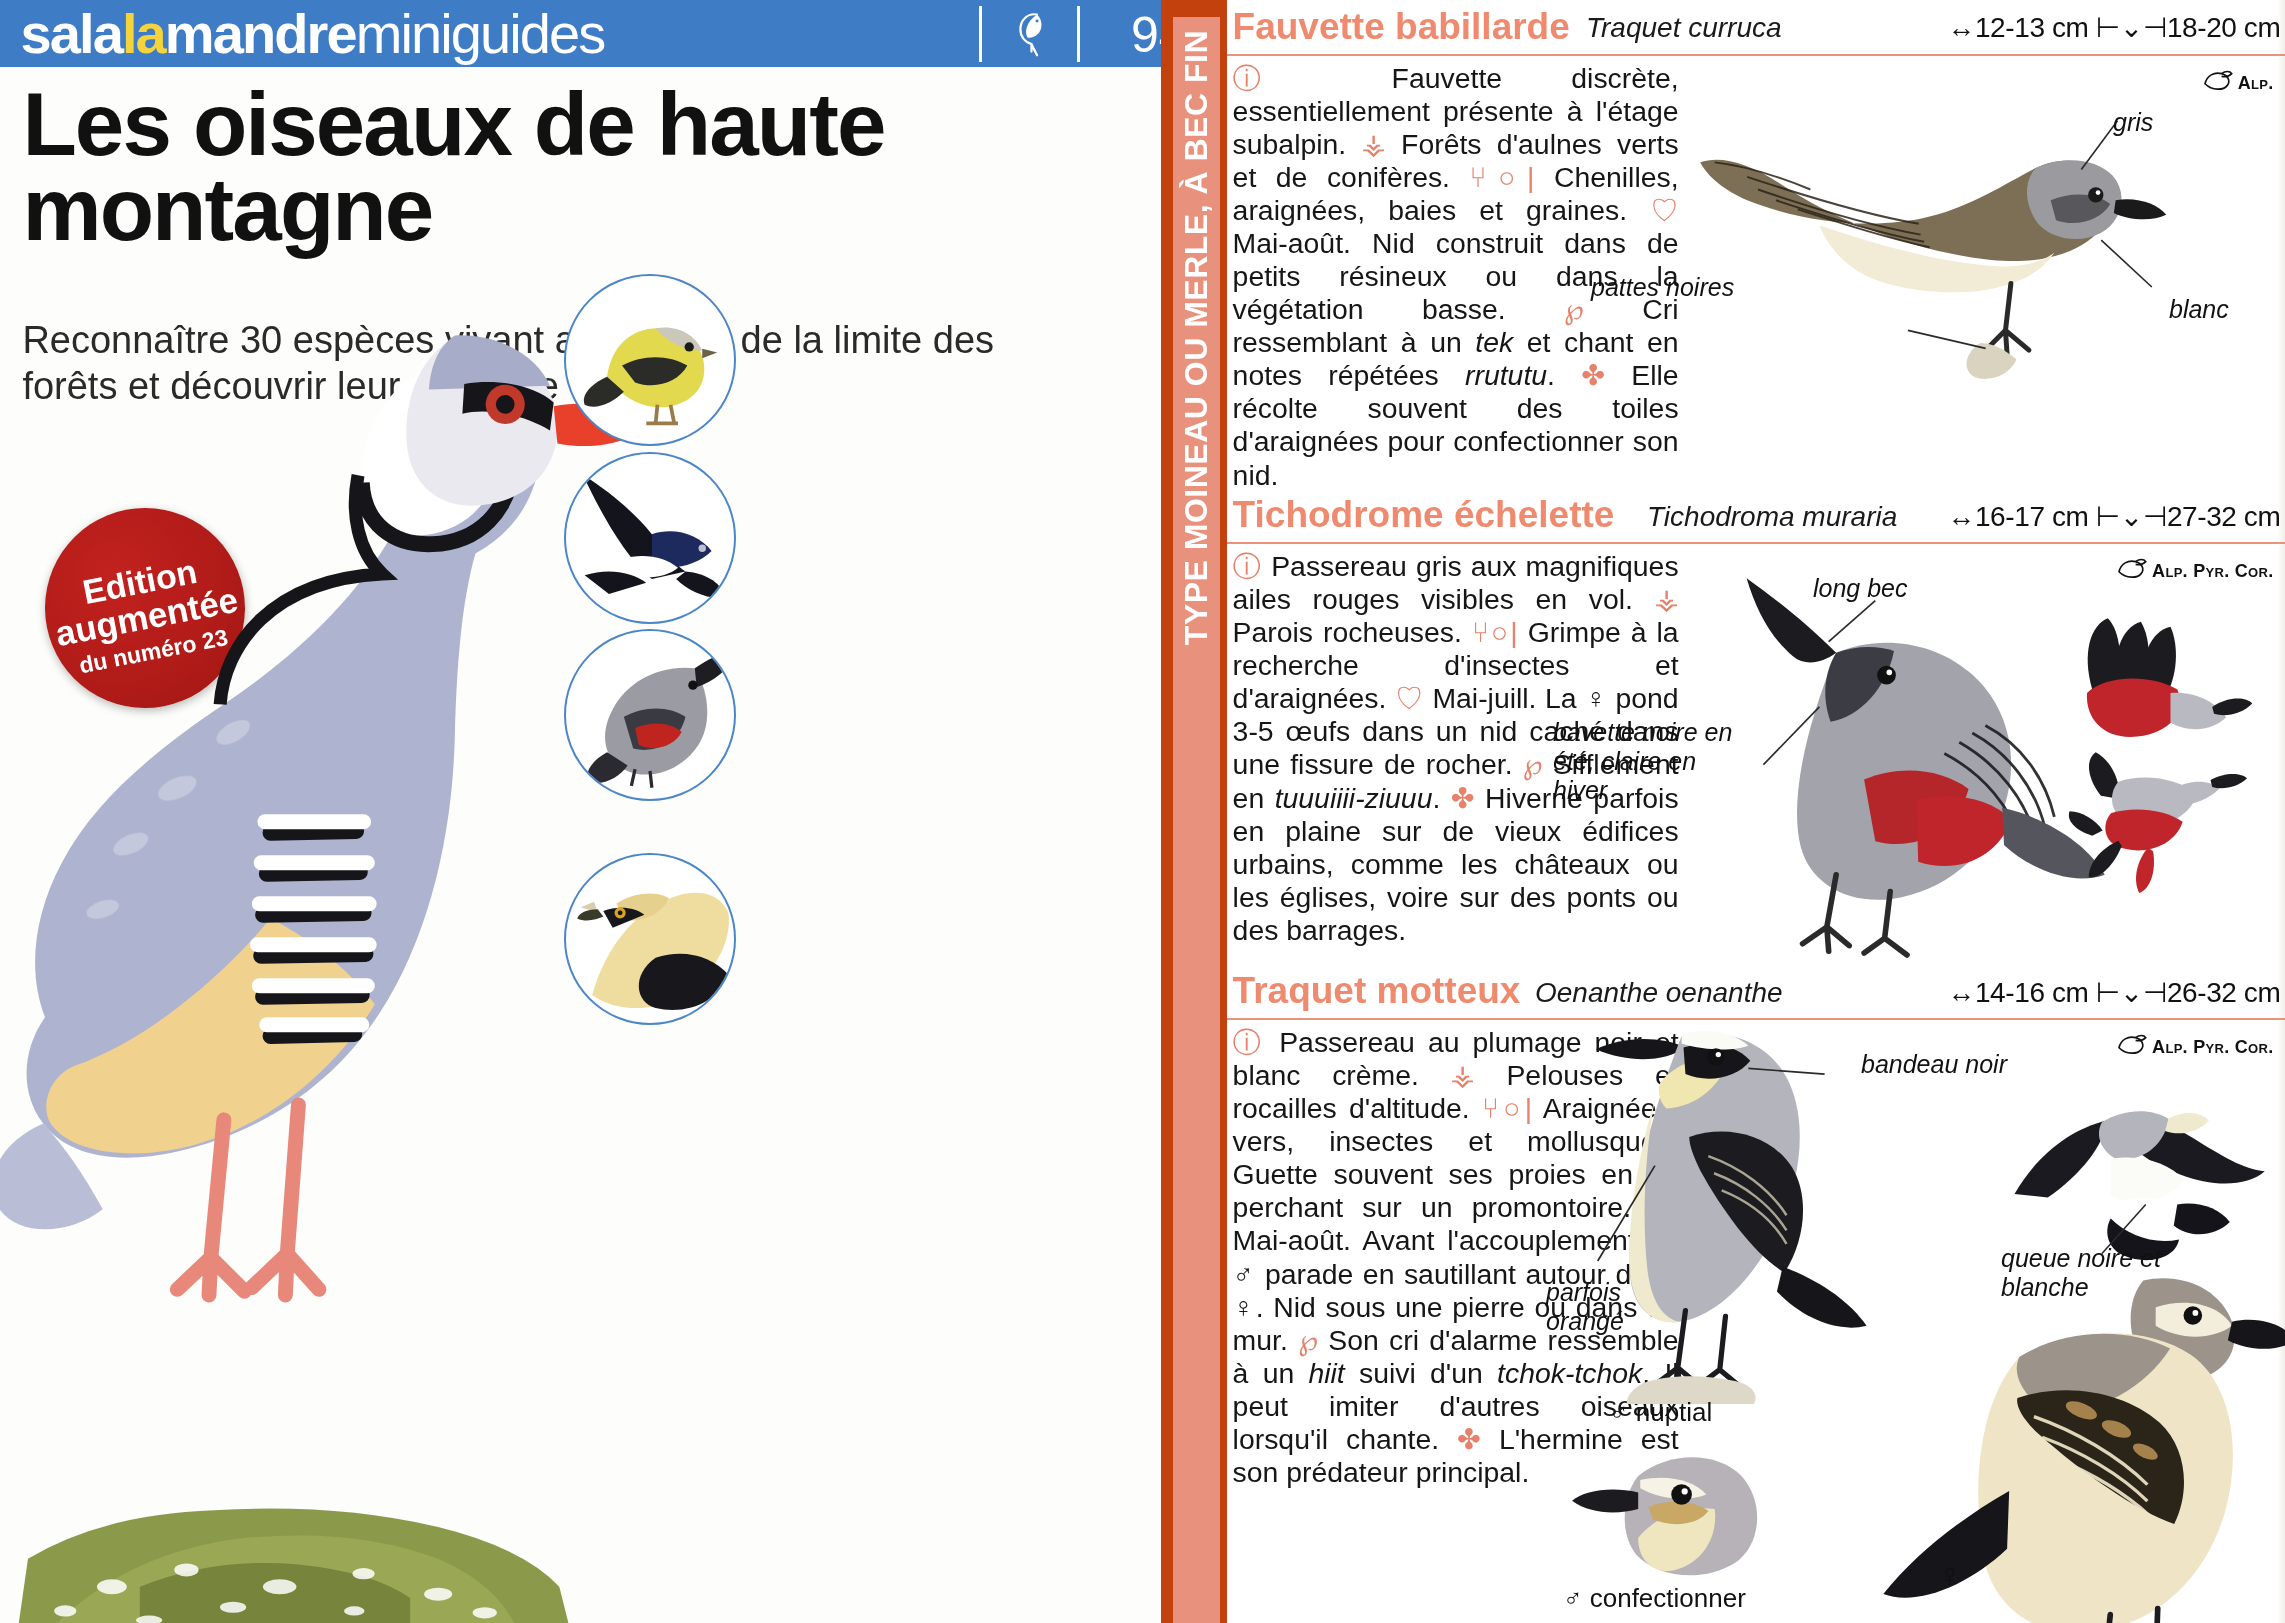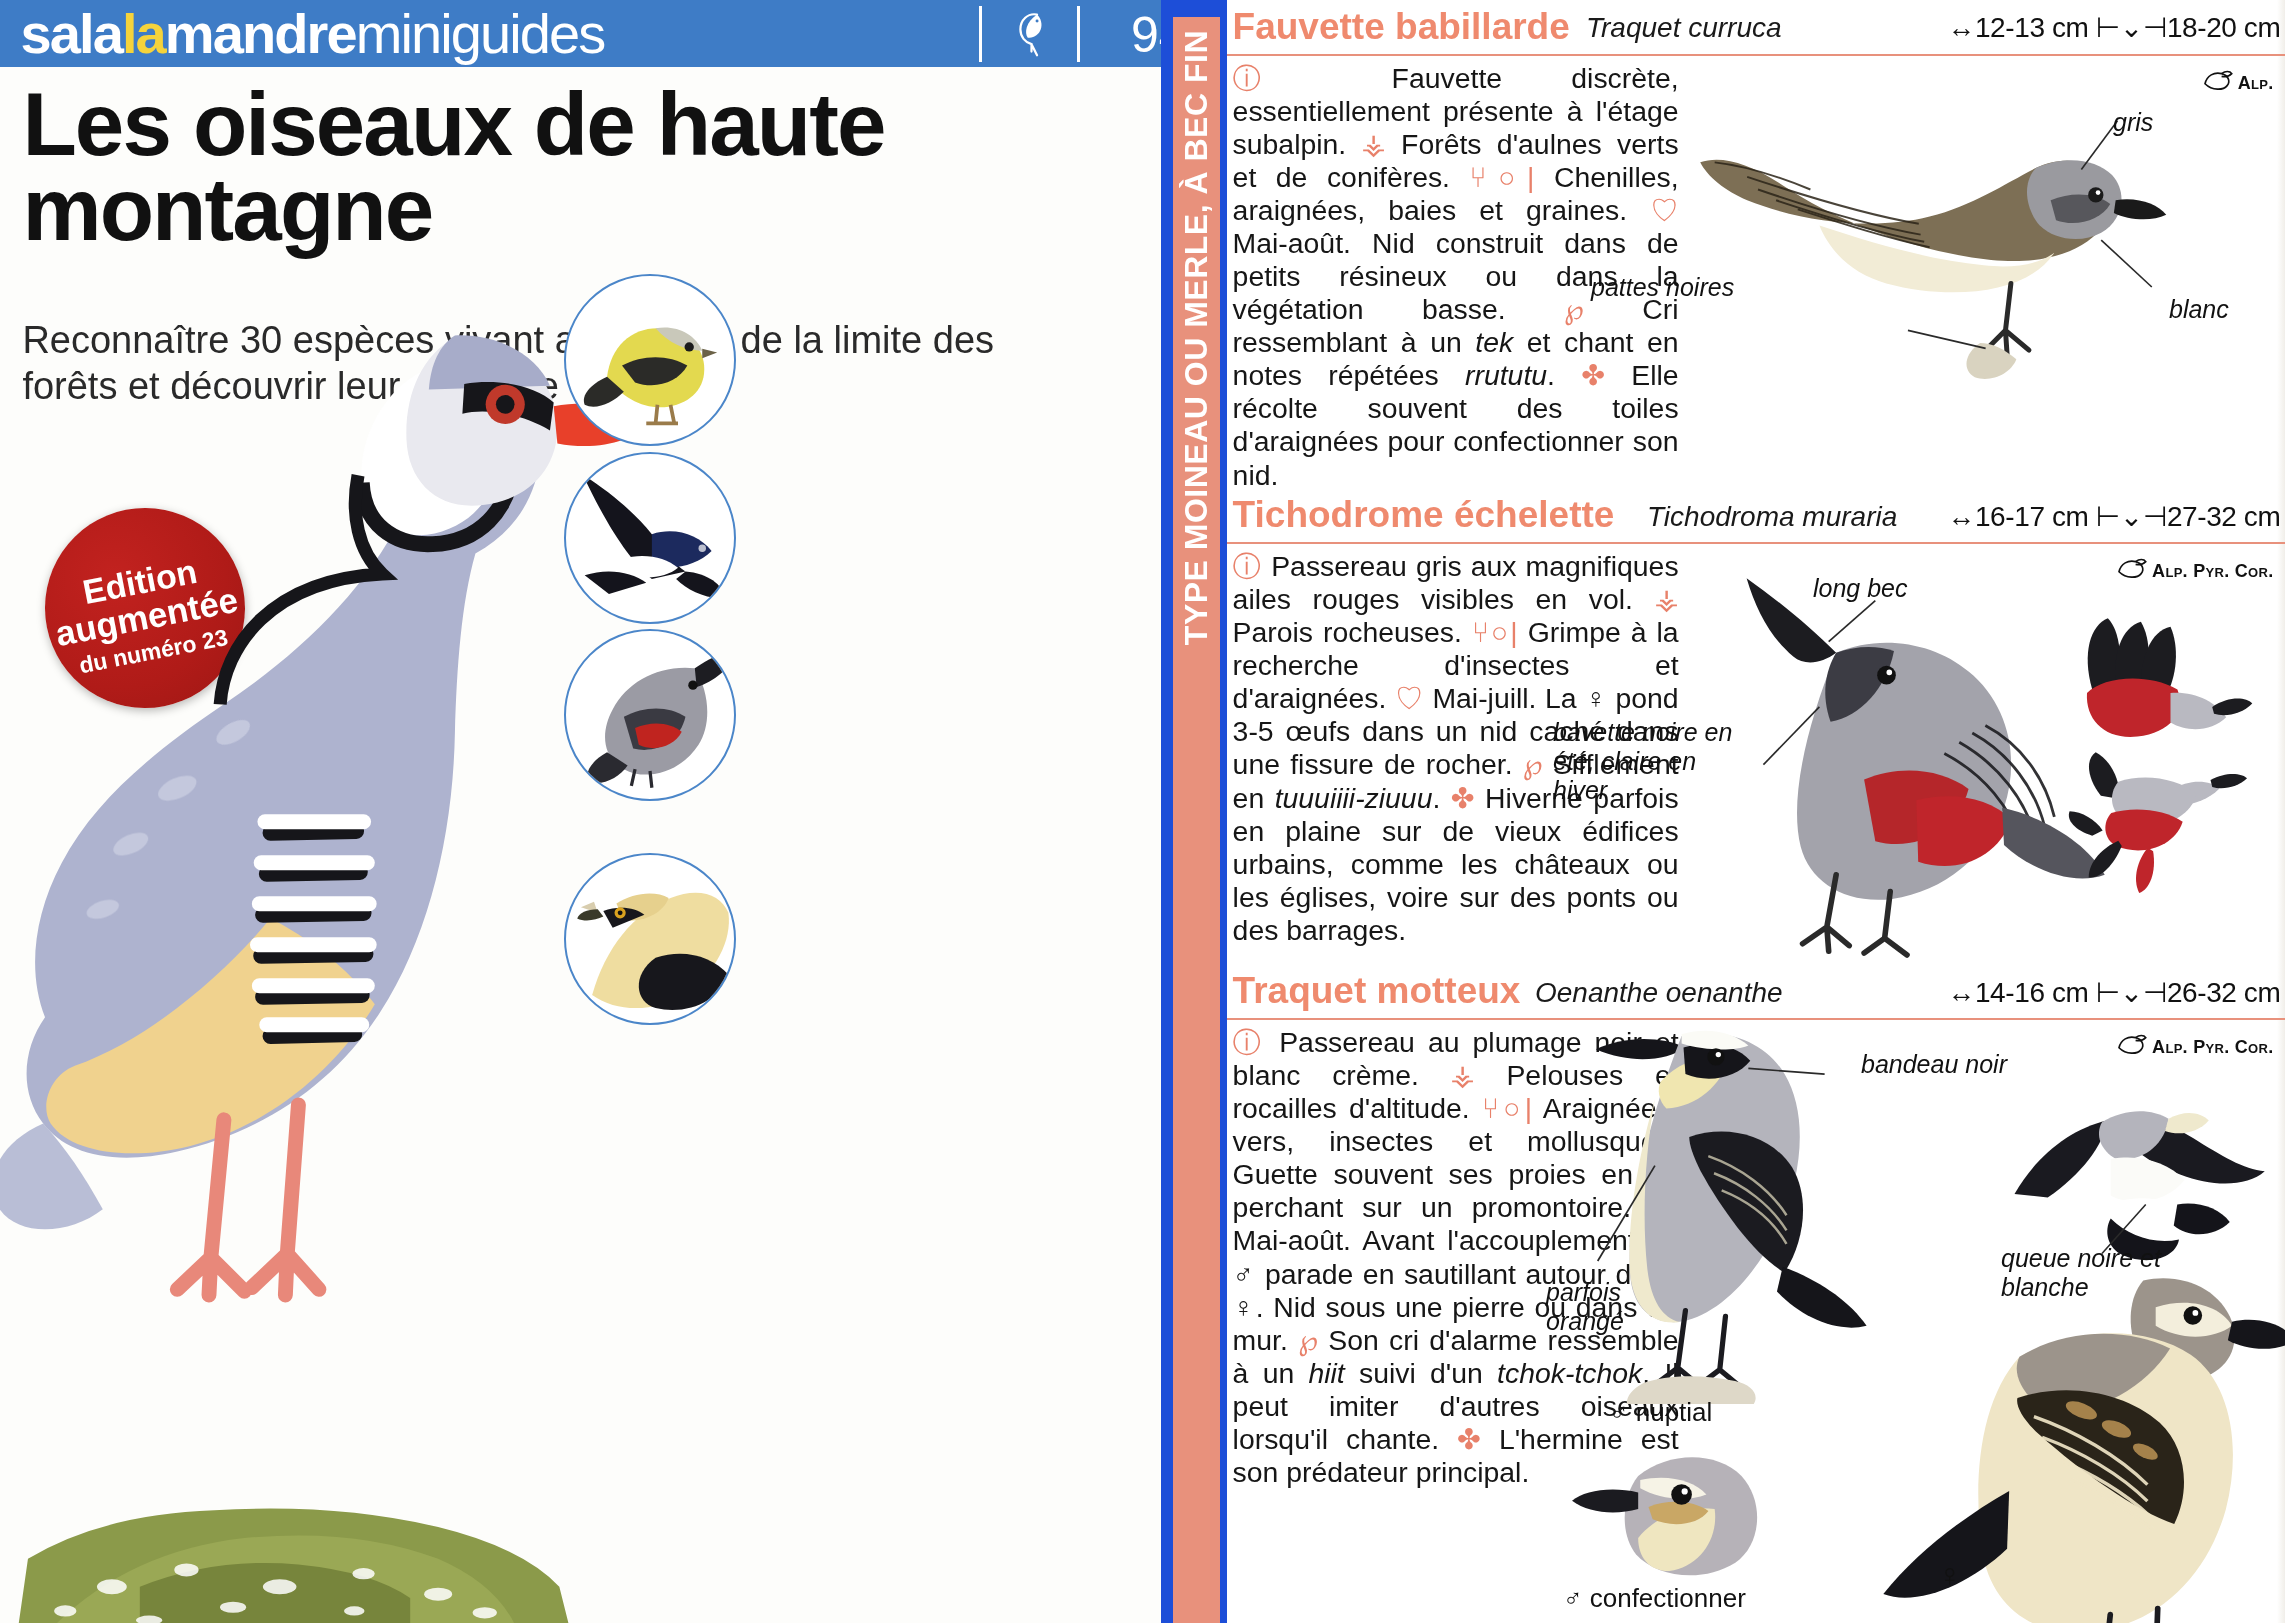--- a/index.html
+++ b/index.html
@@ -1,17 +1,17 @@
 <!DOCTYPE html>
 <html style="font-size:15px"><head>
 <meta charset="utf-8">
 <style>
   html,body{margin:0;padding:0;background:#fff;}
   body{width:2286px;height:1624px;font-family:"Liberation Sans",sans-serif;overflow:hidden;position:relative;}
-  #page{position:absolute;inset:0;width:2286px;height:1624px;background:#1d4ed8;}
+  #page{position:absolute;inset:0;width:2286px;height:1624px;background:#c2410c;}
 
   
   #cover{position:absolute;left:0;top:0;width:1161px;height:1624px;background:#fdfdfb;overflow:hidden;}
   #masthead{position:absolute;left:0;top:0;width:1161px;height:67px;background:#3e7cc6;}
   #brand{position:absolute;left:20.5px;top:1.9px;font-size:56px;font-weight:bold;letter-spacing:-1.9px;color:#fff;line-height:63px;white-space:nowrap;}
   #brand .la{color:#f5d33b;}
   #brand .mini{color:#ffffff;font-weight:normal;}
   #masthead .divider{position:absolute;top:5.6px;width:2.8px;height:56px;background:#fff;}
   #dv1{left:979px;}
   #dv2{left:1077px;}

